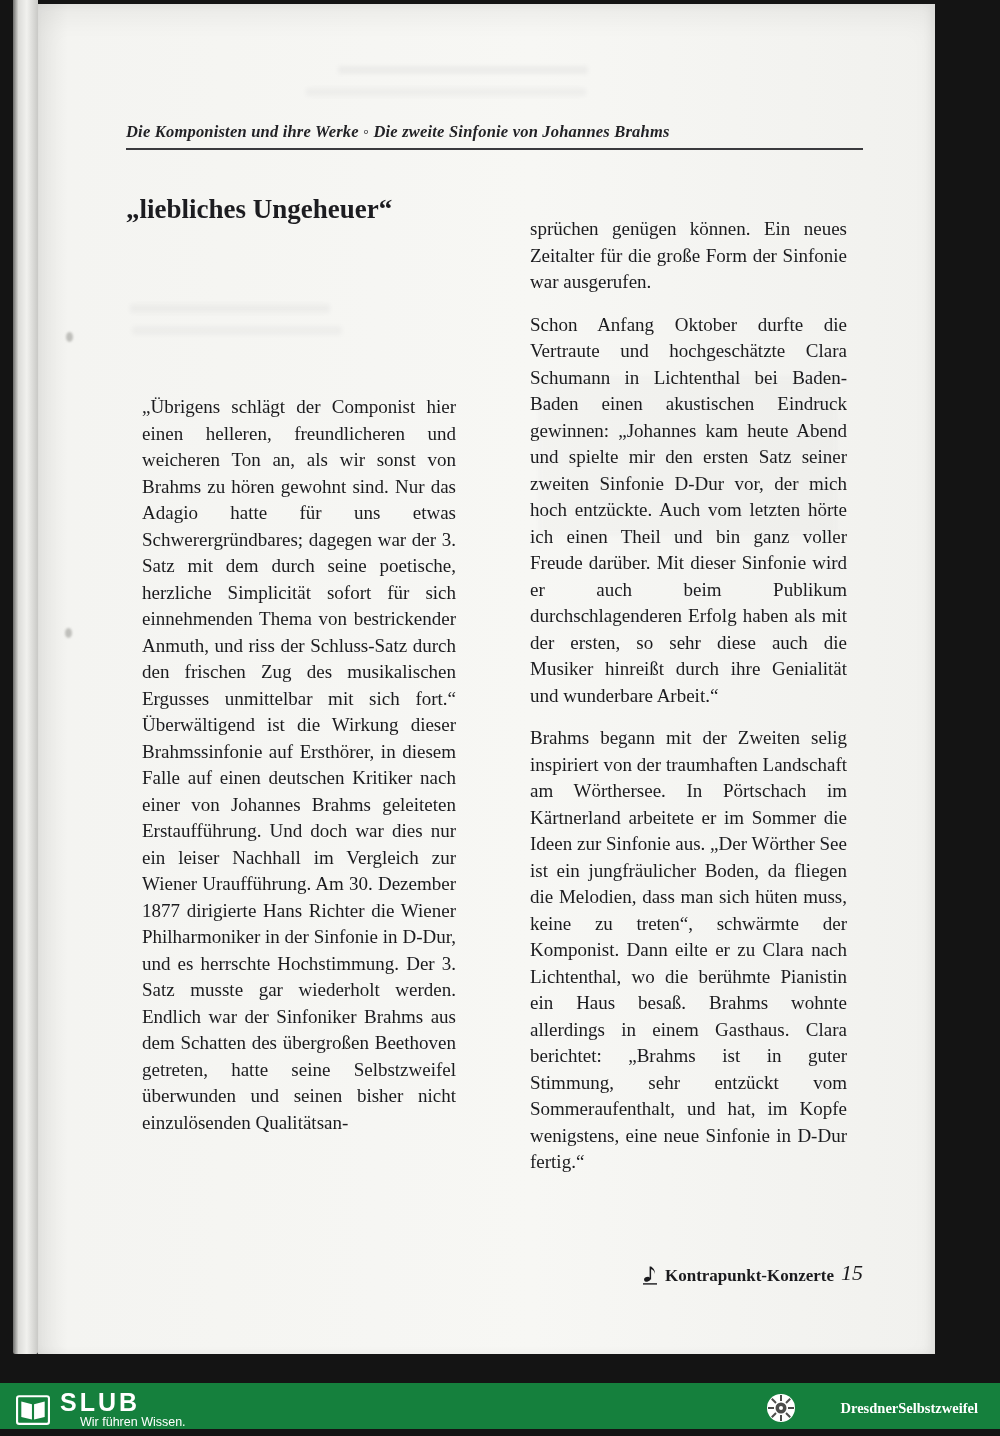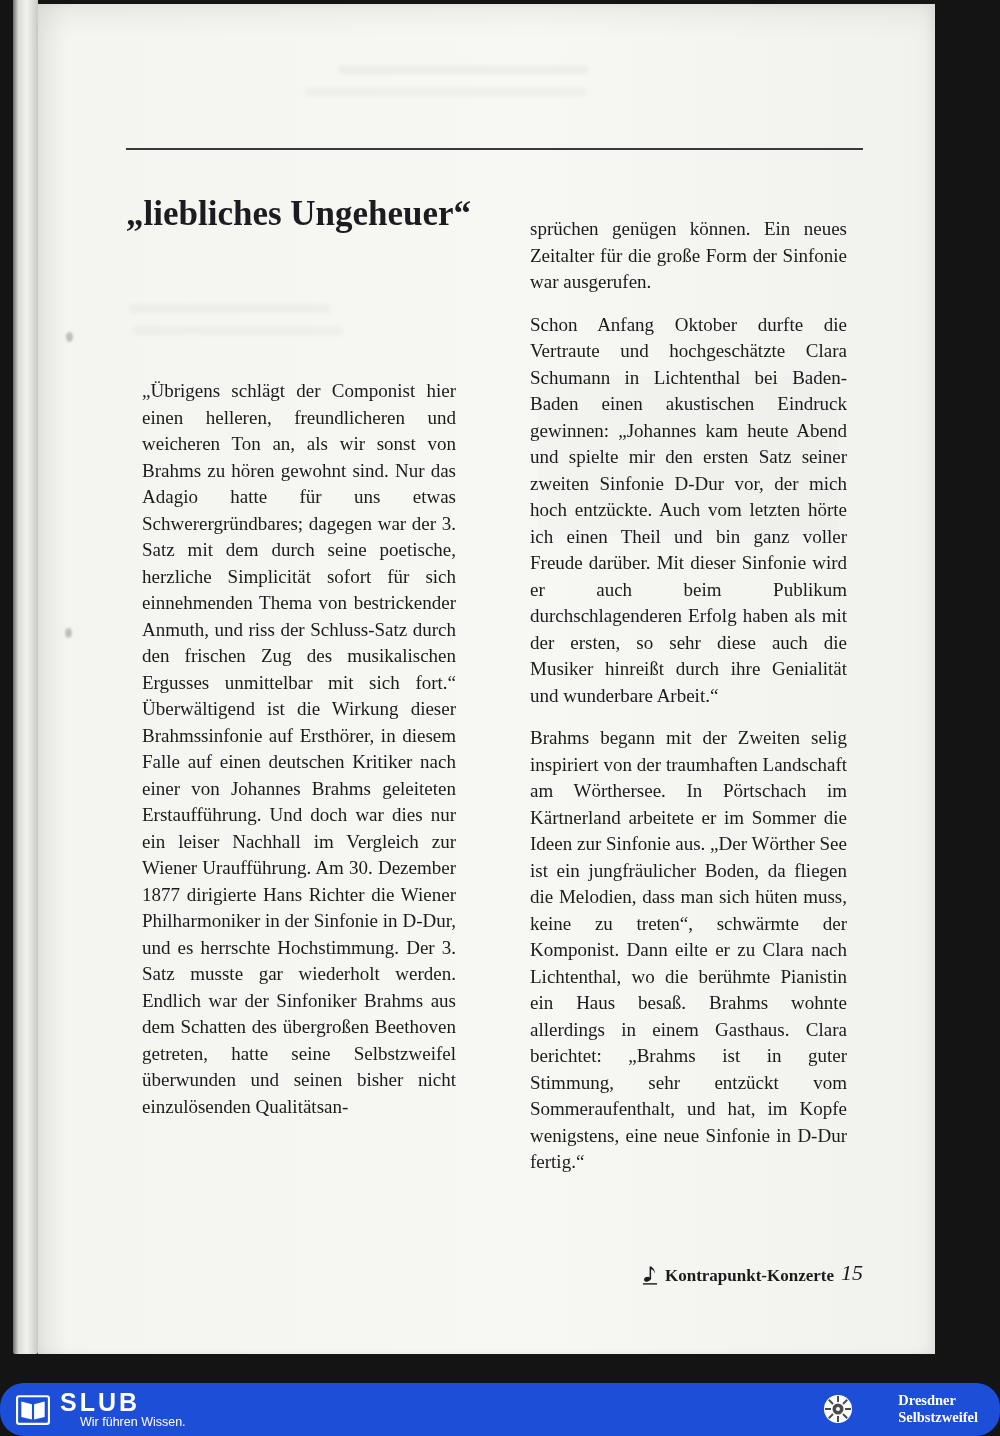--- a/index.html
+++ b/index.html
@@ -30,37 +30,37 @@
     font-size:16.5px; font-weight:bold; font-style:italic;
     color:#222226; letter-spacing:0.2px;
   }
   .header-rule {
     position:absolute; left:88px; top:144px; width:737px; height:2px;
     background:#3a3a3e;
   }
 
   .article-title {
     position:absolute; left:88px; top:190px; width:350px;
-    font-size:35px; font-weight:bold; color:#1c1c20;
+    font-size:27px; font-weight:bold; color:#1c1c20;
   }
 
   .article-subtitle {
     position:absolute; left:88px; top:249px; width:346px;
     font-size:21px; font-weight:bold; color:#1c1c20;
     line-height:26px; text-align:justify;
   }
   .article-subtitle::after { content:""; display:inline-block; width:0; }
 
   .col {
     position:absolute;
     font-size:19px; line-height:26.5px; color:#1b1b1e;
     text-align:justify;
   }
   .col p { margin:16px; }
-  .col-left  { left:88px;  top:358px; width:346px; }
+  .col-left  { left:88px;  top:374px; width:346px; }
   .col-right { left:476px; top:196px; width:349px; }
 
   .page-footer {
     position:absolute; left:476px; top:1232px; width:349px;
     display:flex; align-items:flex-end; justify-content:flex-end; gap:7px;
     color:#1b1b1e;
   }
   .page-footer .note { width:16px; height:22px; }
   .page-footer .label { font-size:17px; font-weight:bold;margin-top:30px; }
   .page-footer .pageno { font-size:22px;font-style:italic; }
@@ -78,61 +78,61 @@
 
   .stain {
     position:absolute; width:7px; height:10px; border-radius:50%;
     background:#8b8b86; opacity:0.5; filter:blur(1px);
   }
   .s1 { left:28px; top:328px; }
   .s2 { left:27px; top:624px; }
 
   
   .banner {
-    position:absolute; left:0; top:1383px; width:1000px; height:53px;
-    background:#1d4ed8;
+    position:absolute; left:0; top:1383px; width:1000px; height:46px;
+    background:#15803d;
     font-family:"Liberation Sans", sans-serif;
     color:#ffffff;
-    border-radius:24px;
   }
   .slub-block {
     position:absolute; left:16px; top:6px;
     display:flex; align-items:center; gap:10px;
   }
   .slub-texts { display:flex; flex-direction:column; }
   .slub-word {
     font-size:25px; font-weight:bold; letter-spacing:3px; line-height:26px;
   }
   .slub-claim { font-size:12.5px; line-height:15px;margin-left:20px; }
 
   .dph-block {
     position:absolute; right:22px; top:9px;
     display:flex; align-items:center; gap:10px;
   }
   .dph-texts {
-    display:flex; flex-direction:column;
+    display:flex; flex-direction:row;
     font-family:"Liberation Serif", serif;
     font-size:14.5px; font-weight:bold; line-height:17px;margin-left:34px;
   }
 </style>
 </head>
 <body>
 
 <div class="spine"></div>
 
 <div class="page">
 
   <div class="bleed b1"></div>
   <div class="bleed b2"></div>
   <div class="bleed b3"></div>
   <div class="bleed b4"></div>
   <div class="bleed b5"></div>
   <div class="stain s1"></div>
   <div class="stain s2"></div>
 
+  <div class="running-header">Die Komponisten und ihre Werke ◦ Die zweite Sinfonie von Johannes Brahms</div>
   <div class="header-rule"></div>
 
   <div class="article-title">„liebliches Ungeheuer“</div>
 
   <div class="col col-left">
     <p>„Übrigens schlägt der Componist hier einen helleren, freundlicheren und weicheren Ton an, als wir sonst von Brahms zu hören gewohnt sind. Nur das Adagio hatte für uns etwas Schwerergründbares; dagegen war der 3. Satz mit dem durch seine poetische, herzliche Simplicität sofort für sich einnehmenden Thema von bestrickender Anmuth, und riss der Schluss-Satz durch den frischen Zug des musikalischen Ergusses unmittelbar mit sich fort.“ Überwältigend ist die Wirkung dieser Brahmssinfonie auf Ersthörer, in diesem Falle auf einen deutschen Kritiker nach einer von Johannes Brahms geleiteten Erstaufführung. Und doch war dies nur ein leiser Nachhall im Vergleich zur Wiener Uraufführung. Am 30. Dezember 1877 dirigierte Hans Richter die Wiener Philharmoniker in der Sinfonie in D-Dur, und es herrschte Hochstimmung. Der 3. Satz musste gar wiederholt werden. Endlich war der Sinfoniker Brahms aus dem Schatten des übergroßen Beethoven getreten, hatte seine Selbstzweifel überwunden und seinen bisher nicht einzulösenden Qualitätsan-</p>
   </div>
 
   <div class="col col-right">
     <p>sprüchen genügen können. Ein neues Zeitalter für die große Form der Sinfonie war ausgerufen.</p>

